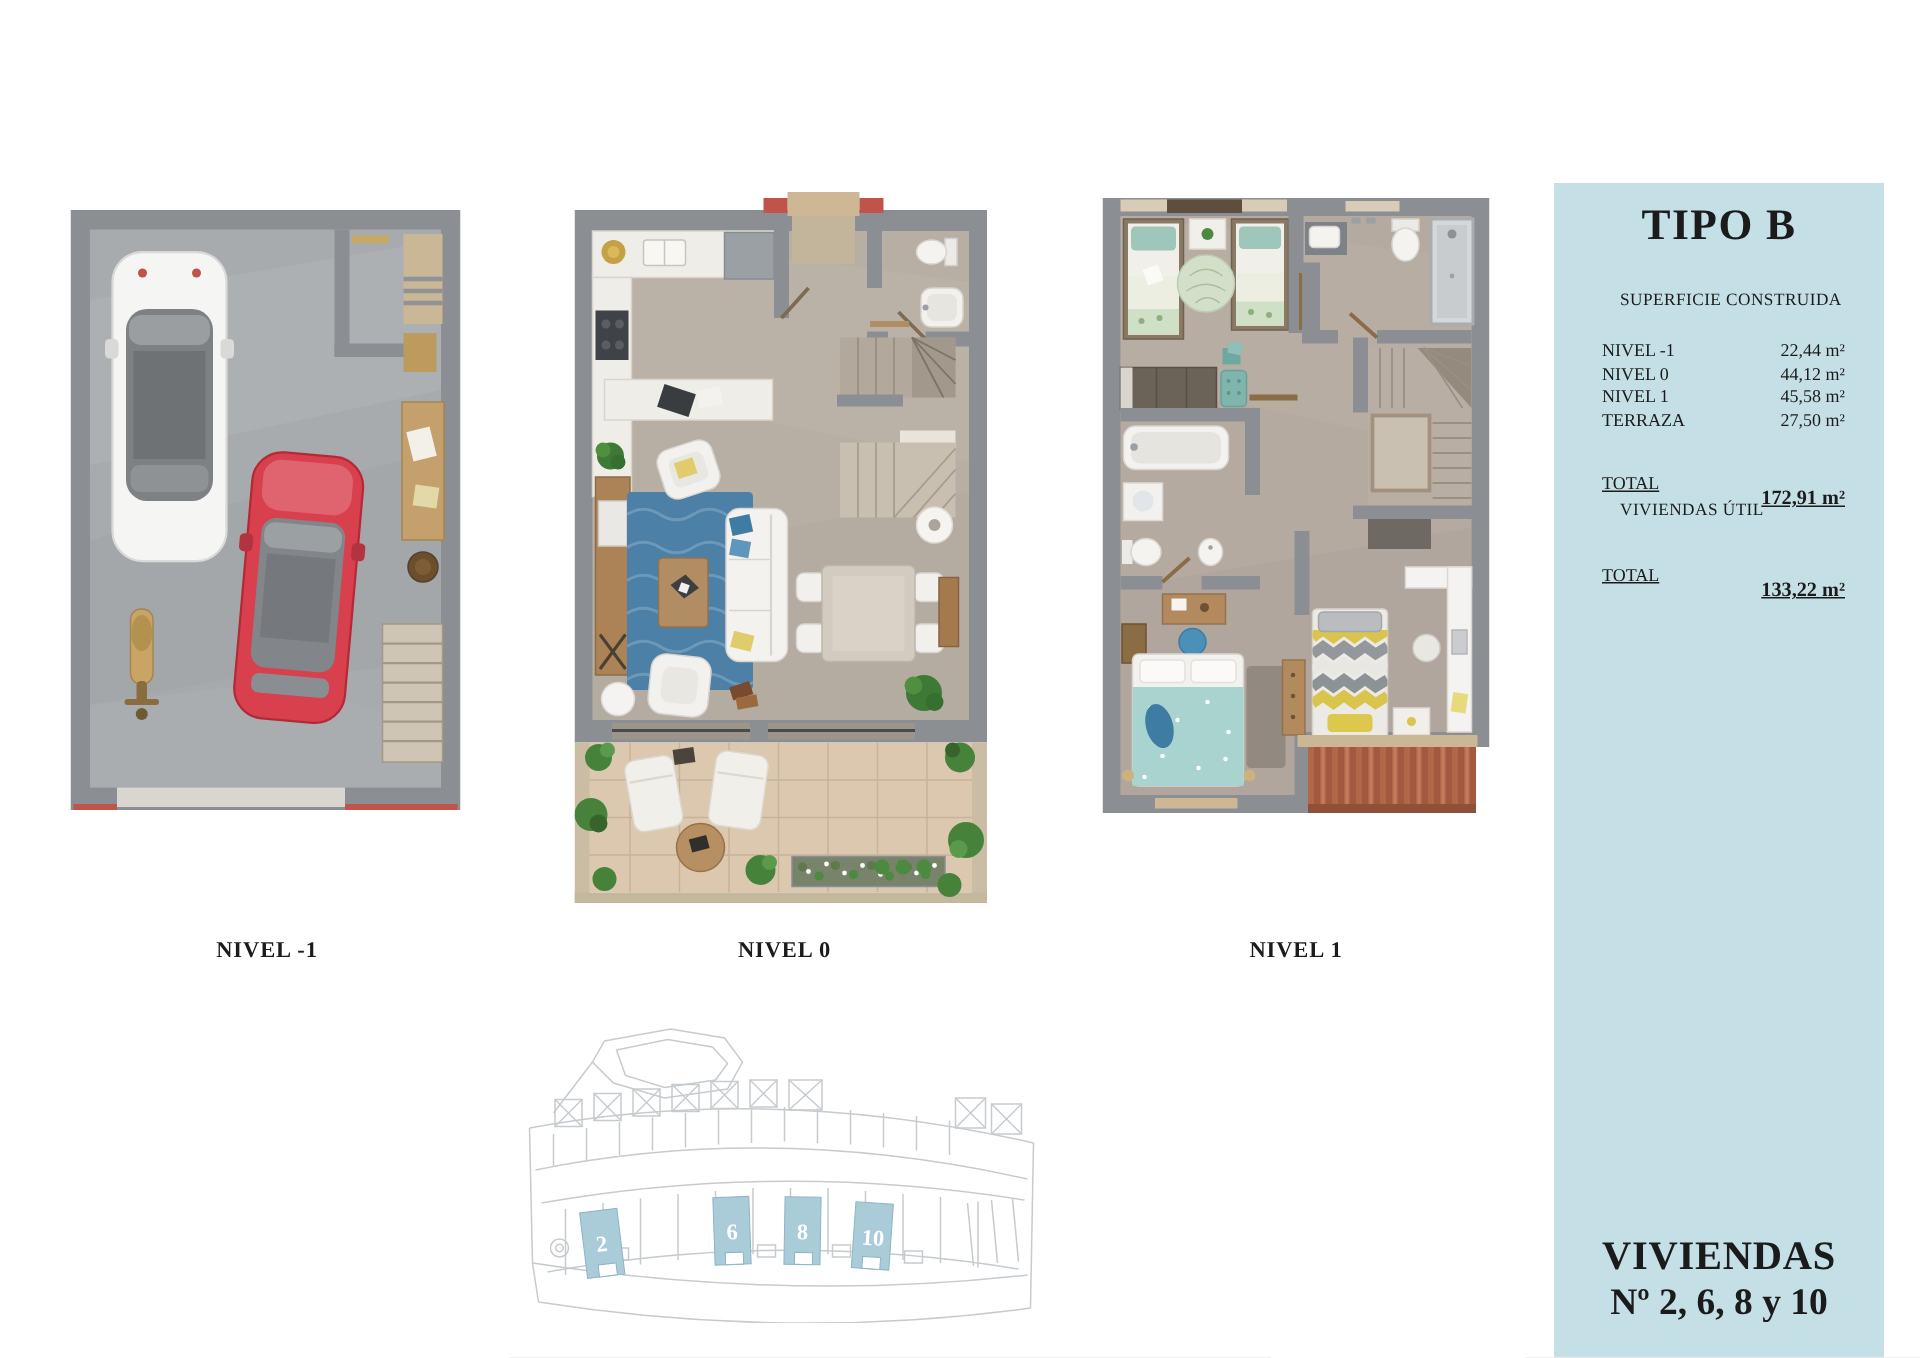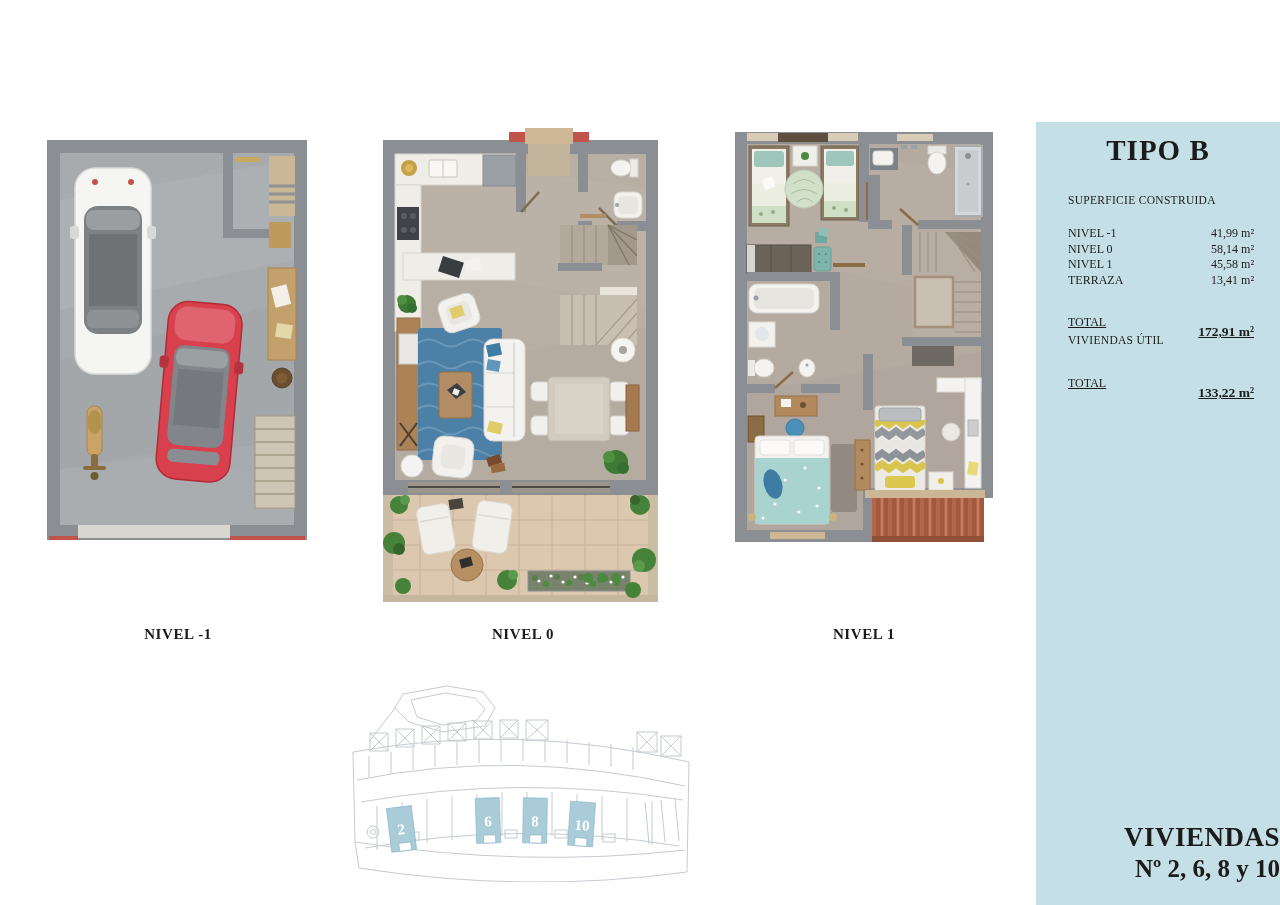--- a/index.html
+++ b/index.html
@@ -7,31 +7,31 @@
     --wall:#8b8f93; --garage-floor:#a8abae; --floor:#b7aea4;
     --terrace:#dbc8af; --rug:#4d80a6; --roof:#b2674b;
     --accent-red:#c0544a; --siteplan-line:#c6cbd0;
   }
   html,body{margin:0;padding:0;background:#e8e8e8;}
   .page{position:relative;width:1280px;height:905px;background:#ffffff;overflow:hidden;
         font-family:"Liberation Serif","DejaVu Serif",serif;color:var(--text);margin:0 auto;}
   .plan{position:absolute;}
   .plan-label{position:absolute;transform:translateX(-50%);font-size:15px;font-weight:bold;
         letter-spacing:.6px;white-space:nowrap;}
-  .sidebar{position:absolute;left:1036px;top:122px;width:244px;height:783px;
+  .sidebar{position:absolute;left:1036px;top:122px;width:220px;height:783px;
         background:var(--sidebar-bg);}
   .sb-title{position:absolute;top:12px;left:0;right:0;text-align:center;font-size:29px;
         font-weight:bold;letter-spacing:1px;}
-  .sb-heading{position:absolute;left:32px;font-size:11.5px;letter-spacing:.3px;}
+  .sb-heading{position:absolute;left:44px;font-size:11.5px;letter-spacing:.3px;}
   .sb-rows{position:absolute;top:104px;left:32px;right:26px;font-size:12px;}
   .sb-row{display:flex;justify-content:space-between;height:15.5px;line-height:15.5px;}
   .sb-total{position:absolute;left:32px;right:26px;display:flex;justify-content:space-between;
         font-size:12px;align-items:center;text-decoration:underline;}
   .sb-total .val{font-weight:bold;font-size:13.5px;margin-top:20px;}
-  .sb-footer{position:absolute;bottom:22px;left:0;right:0;text-align:right;font-weight:bold;}
+  .sb-footer{position:absolute;bottom:22px;left:0;right:0;text-align:center;font-weight:bold;}
   .sb-footer .l1{font-size:27px;letter-spacing:.5px;}
   .sb-footer .l2{font-size:25px;margin-top:2px;font-family:Liberation Serif, serif;}
   svg text.unitnum{font-family:"Liberation Serif","DejaVu Serif",serif;font-weight:bold;
         fill:#ffffff;font-size:15px;}
 </style>
 </head>
 <body>
 
 <div class="page">
 
@@ -637,33 +637,33 @@
       <text class="unitnum" x="237" y="143" dy=".35em" text-anchor="middle">10</text>
     </g>
   </svg>
 
   <div class="sidebar">
     <div class="sb-title">TIPO B</div>
     <div class="sb-heading" style="top:72px">SUPERFICIE CONSTRUIDA</div>
     <div class="sb-rows">
       <div class="sb-row">
         <span>NIVEL -1</span>
-        <span>41,99 m²</span>
+        <span>22,44 m²</span>
       </div>
       <div class="sb-row">
         <span>NIVEL 0</span>
-        <span>58,14 m²</span>
+        <span>44,12 m²</span>
       </div>
       <div class="sb-row">
         <span>NIVEL 1</span>
         <span>45,58 m²</span>
       </div>
       <div class="sb-row">
         <span>TERRAZA</span>
-        <span>13,41 m²</span>
+        <span>27,50 m²</span>
       </div>
     </div>
     <div class="sb-total" style="top:182px">
       <span>TOTAL</span>
       <span class="val">172,91 m²</span>
     </div>
     <div class="sb-heading" style="top:212px">VIVIENDAS ÚTIL</div>
     <div class="sb-total" style="top:243px">
       <span>TOTAL</span>
       <span class="val">133,22 m²</span>

